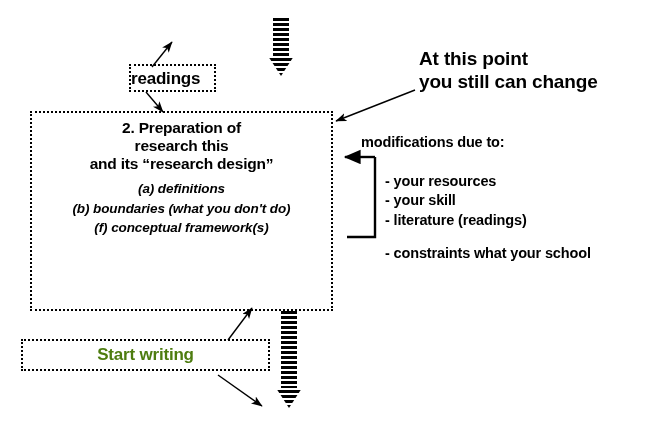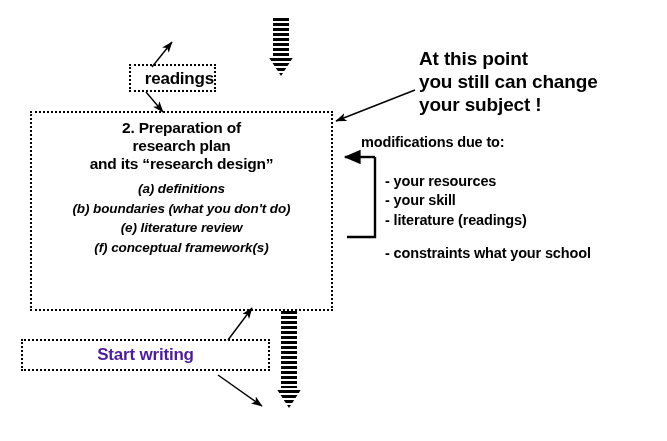--- a/index.html
+++ b/index.html
@@ -26,21 +26,21 @@
     border: 2px dotted #000000;
     background: #ffffff;
   }
   .readings-box {
     left: 129px;
     top: 64px;
     width: 87px;
     height: 28px;
     display: flex;
     align-items: center;
-    justify-content: flex-end;
+    justify-content: flex-start;
   }
   .readings-label {
     font-size: 17px;
     font-weight: bold;
     color: #000;
     letter-spacing: -0.2px;
     line-height: 1;
   }
   .main-box {
     left: 30px;
@@ -53,21 +53,21 @@
     top: 339px;
     width: 249px;
     height: 32px;
     display: flex;
     align-items: center;
     justify-content: center;
   }
   .start-label {
     font-size: 17px;
     font-weight: bold;
-    color: #4c1d95;
+    color: #4d7c0f;
     letter-spacing: -0.2px;
   }
 
   
   .main-title {
     position: absolute;
     left: 0;
     top: 6px;
     width: 100%;
     text-align: center;
@@ -171,39 +171,37 @@
     <div class="head-stripes" style="top:38px; width:26px; height:20px;"></div>
   </div>
 
   <div class="dotbox readings-box">
     <span class="readings-label">readings</span>
   </div>
 
   <div class="dotbox main-box">
     <div class="main-title">
       <div>2. Preparation of</div>
-      <div>research plan</div>
+      <div>research this</div>
       <div>and its “research design”</div>
     </div>
     <div class="main-list">
       <div>(a) definitions</div>
       <div>(b) boundaries (what you don't do)</div>
-      <div>(e) literature review</div>
       <div>(f) conceptual framework(s)</div>
     </div>
   </div>
 
   <div class="dotbox start-box">
     <span class="start-label">Start writing</span>
   </div>
 
   <div class="note-block note-top">
     <div>At this point</div>
     <div>you still can change</div>
-    <div>your subject !</div>
   </div>
 
   <div class="note-block note-mods">modifications due to:</div>
 
   <div class="mods-list">
     <div>- your resources</div>
     <div>- your skill</div>
     <div>- literature (readings)</div>
     <div class="gap"></div>
     <div>- constraints what your school</div>

